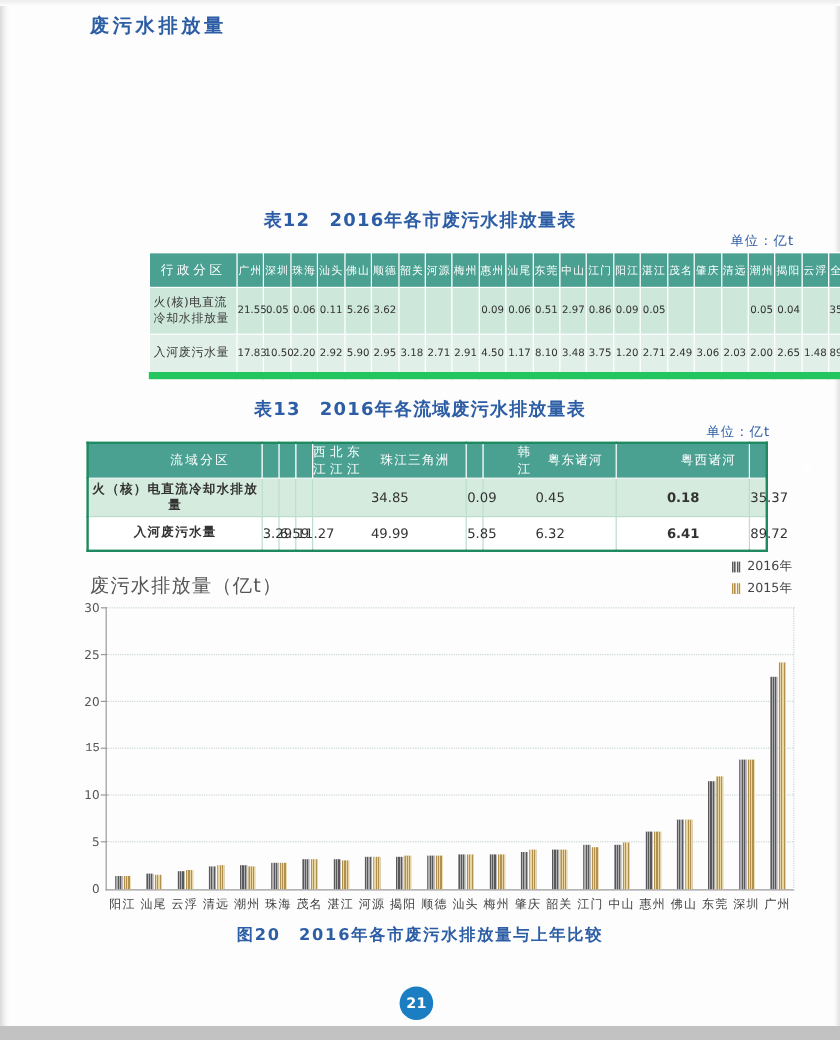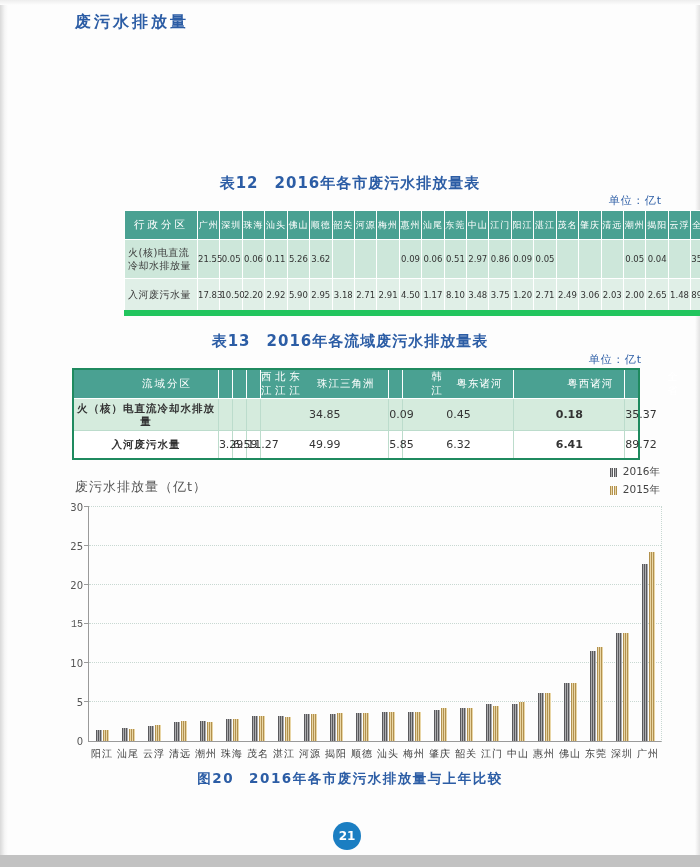--- a/index.html
+++ b/index.html
@@ -39,21 +39,21 @@
                 border:1px solid #ffffff;letter-spacing:1px;padding-left:42px;}
   .t13 thead th:first-child{width:18%;letter-spacing:2px;}
   .t13 thead th:nth-child(5){width:15%;}
   .t13 thead th:nth-child(7),.t13 thead th:nth-child(8){width:12%;font-family:Liberation Serif, serif;}
   .t13 tbody th,.t13 tbody td{border:1px solid #bcdccc;font-size:11px;color:#333;}
   .t13 tbody tr:nth-child(1) th,.t13 tbody tr:nth-child(1) td{background:#d5ebdd;height:31px;}
   .t13 tbody tr:nth-child(2) th,.t13 tbody tr:nth-child(2) td{background:#ffffff;height:27px;}
   .t13 tbody th{font-weight:bold;font-size:10.5px;line-height:13px;letter-spacing:1px;}
   .t13 td.bold{font-weight:bold;}
 
-  .ylabel{position:absolute;left:75px;top:478px;font-size:13px;color:#555;letter-spacing:1px;}
+  .ylabel{position:absolute;left:75px;top:478px;font-size:16px;color:#555;letter-spacing:1px;}
   .legend{position:absolute;right:40px;top:465px;display:flex;flex-direction:column;gap:4px;}
   .legend-item{display:flex;align-items:center;gap:6px;font-size:10.5px;color:#444;}
   .licon{display:flex;align-items:flex-end;gap:1px;height:10px;}
   .licon span{display:inline-block;width:3px;height:9px;}
 
   .plot{position:absolute;left:88px;top:506px;width:572px;height:234px;
         border-left:1px solid #9a9a9a;border-bottom:1px solid #9a9a9a;
         border-top:1px dotted #c8d8d2;border-right:1px dotted #c8d8d2;}
   .gridline{position:absolute;left:0;width:100%;height:0;border-top:1px dotted #c8d8d2;}
   .ytick{position:absolute;left:-32px;width:26px;text-align:right;font-size:10px;color:#555;}

